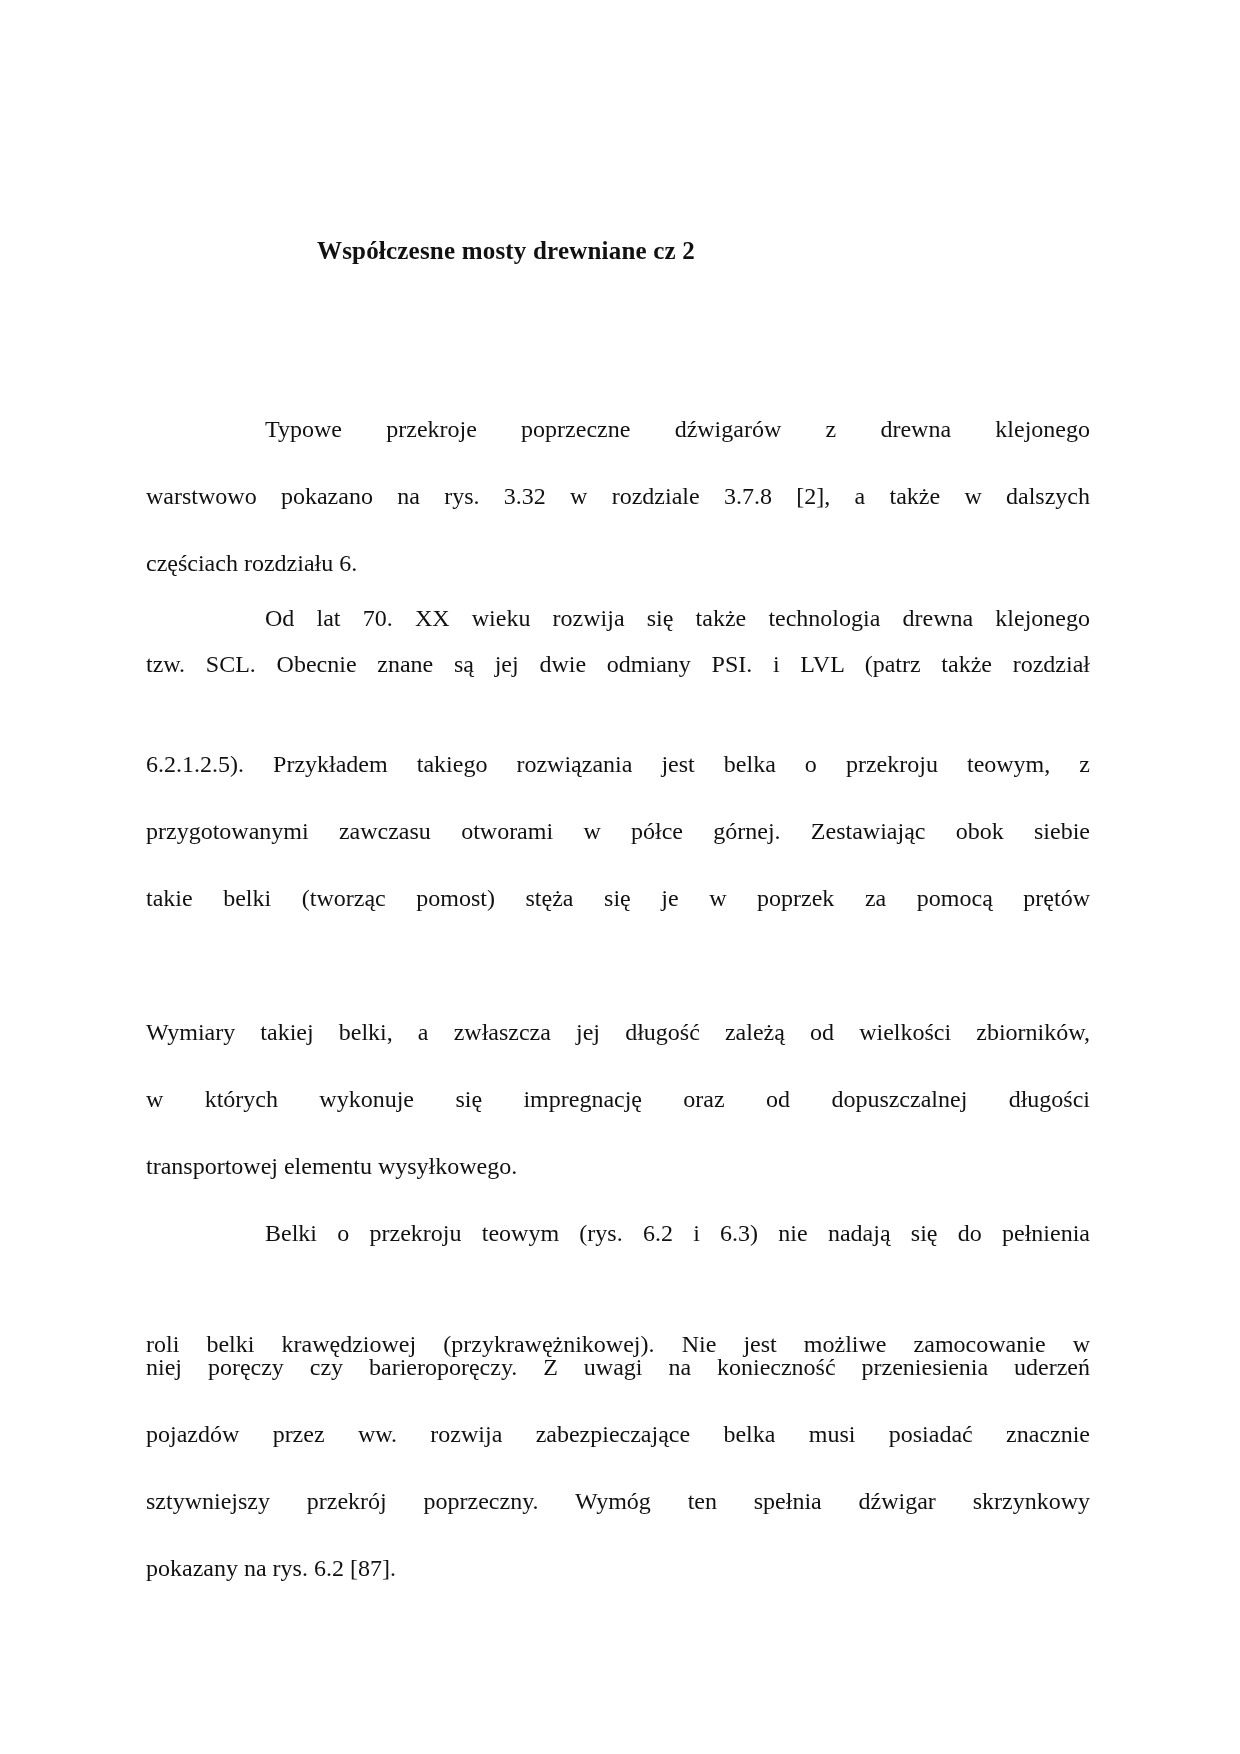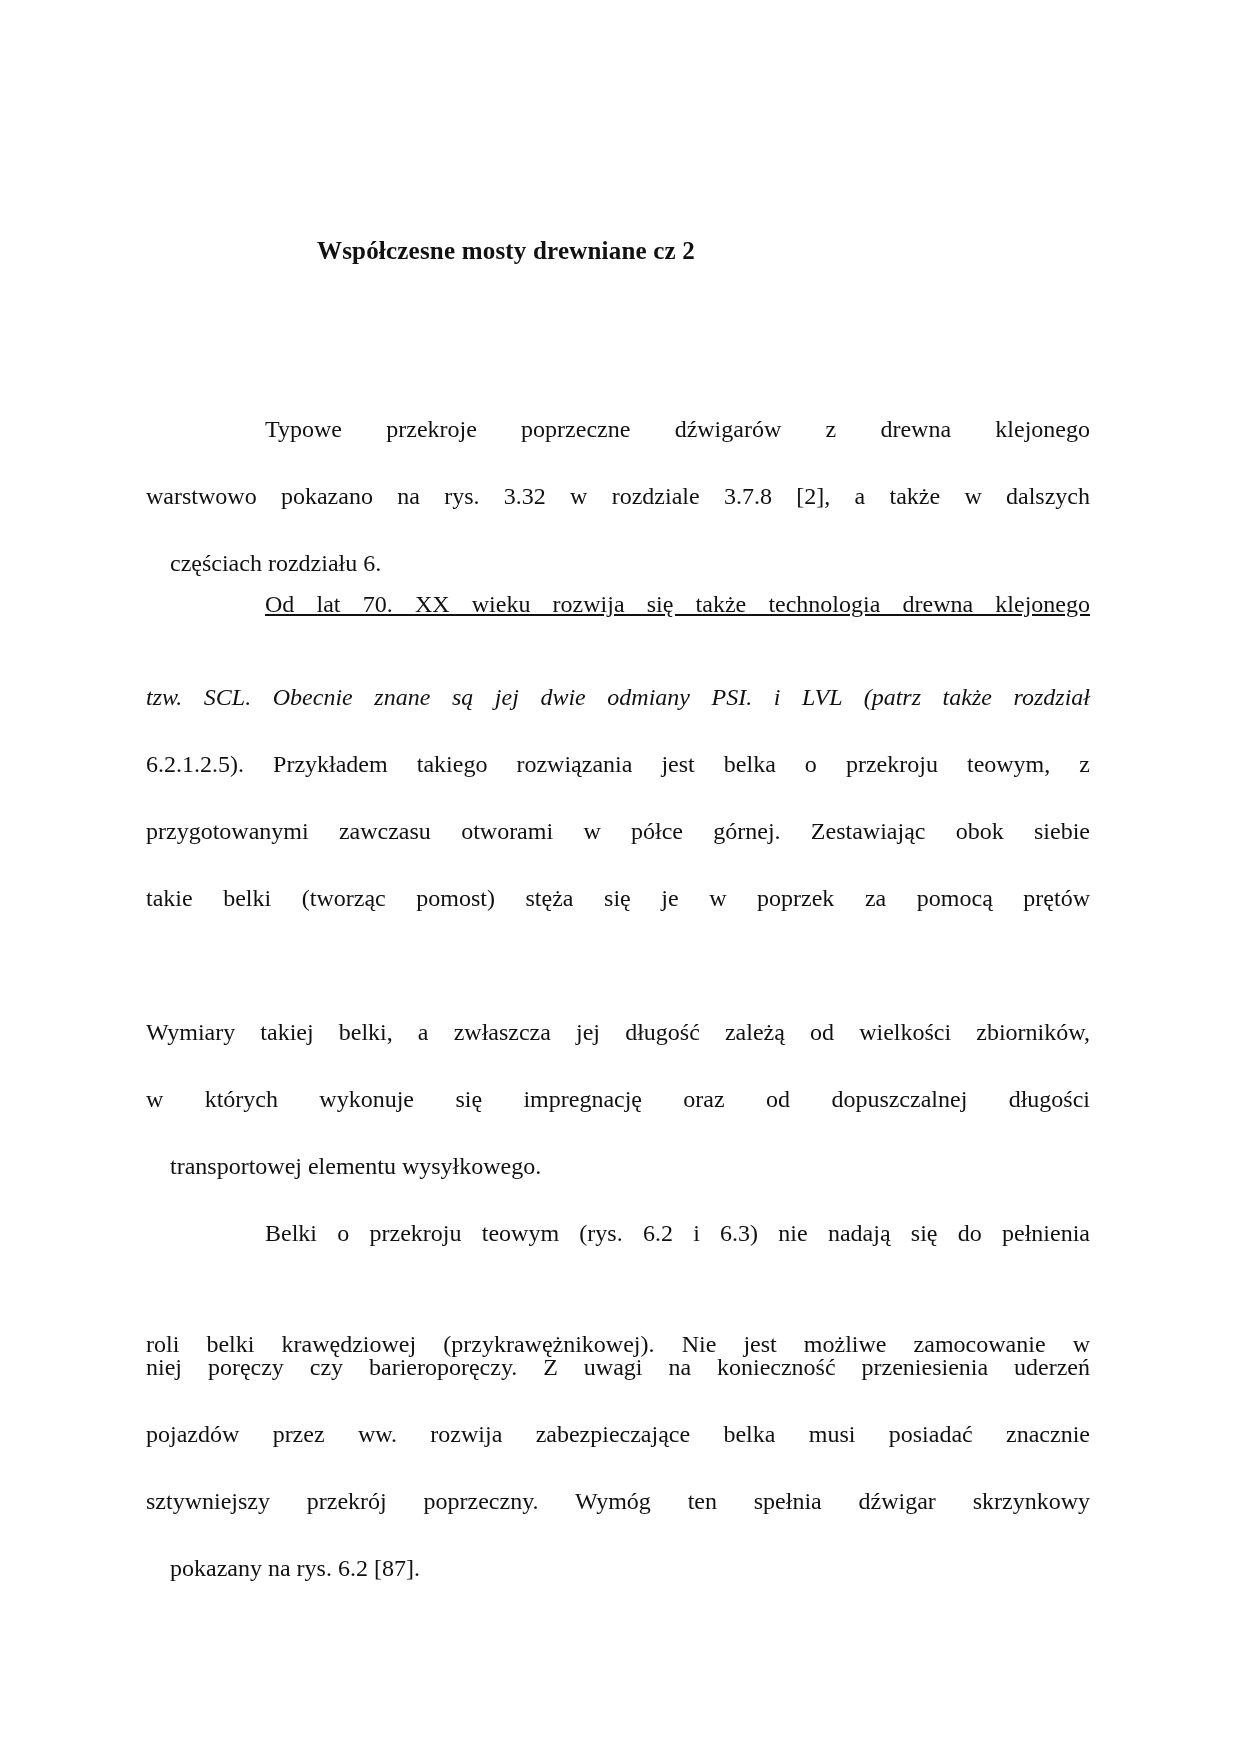--- a/index.html
+++ b/index.html
@@ -44,36 +44,35 @@
       text-align: justify;
       text-align-last: justify;
     }
     .line.indent {
       left: 265px;
       width: 825px;
     }
     .line.last {
       text-align: center;
       text-align-last: left;
-      margin-left: 24px;
     }
   </style>
 </head>
 <body>
 
 <div class="page">
 
   <div class="title">Współczesne mosty drewniane cz 2</div>
 
   <div class="line indent" style="top:413px;">Typowe przekroje poprzeczne dźwigarów z drewna klejonego</div>
   <div class="line" style="top:480px;">warstwowo pokazano na rys. 3.32 w rozdziale 3.7.8 [2], a także w dalszych</div>
   <div class="line last" style="top:547px;">częściach rozdziału 6.</div>
 
-  <div class="line indent" style="top:588px;text-decoration:underline;">Od lat 70. XX wieku rozwija się także technologia drewna klejonego</div>
-  <div class="line" style="top:681px;font-style:italic;">tzw. SCL. Obecnie znane są jej dwie odmiany PSI. i LVL (patrz także rozdział</div>
+  <div class="line indent" style="top:602px;">Od lat 70. XX wieku rozwija się także technologia drewna klejonego</div>
+  <div class="line" style="top:648px;">tzw. SCL. Obecnie znane są jej dwie odmiany PSI. i LVL (patrz także rozdział</div>
   <div class="line" style="top:748px;">6.2.1.2.5). Przykładem takiego rozwiązania jest belka o przekroju teowym, z</div>
   <div class="line" style="top:815px;">przygotowanymi zawczasu otworami w półce górnej. Zestawiając obok siebie</div>
   <div class="line" style="top:882px;">takie belki (tworząc pomost) stęża się je w poprzek za pomocą prętów</div>
   <div class="line" style="top:1016px;">Wymiary takiej belki, a zwłaszcza jej długość zależą od wielkości zbiorników,</div>
   <div class="line" style="top:1083px;">w których wykonuje się impregnację oraz od dopuszczalnej długości</div>
   <div class="line last" style="top:1150px;">transportowej elementu wysyłkowego.</div>
 
   <div class="line indent" style="top:1217px;">Belki o przekroju teowym (rys. 6.2 i 6.3) nie nadają się do pełnienia</div>
   <div class="line" style="top:1328px;">roli belki krawędziowej (przykrawężnikowej). Nie jest możliwe zamocowanie w</div>
   <div class="line" style="top:1351px;">niej poręczy czy barieroporęczy. Z uwagi na konieczność przeniesienia uderzeń</div>

